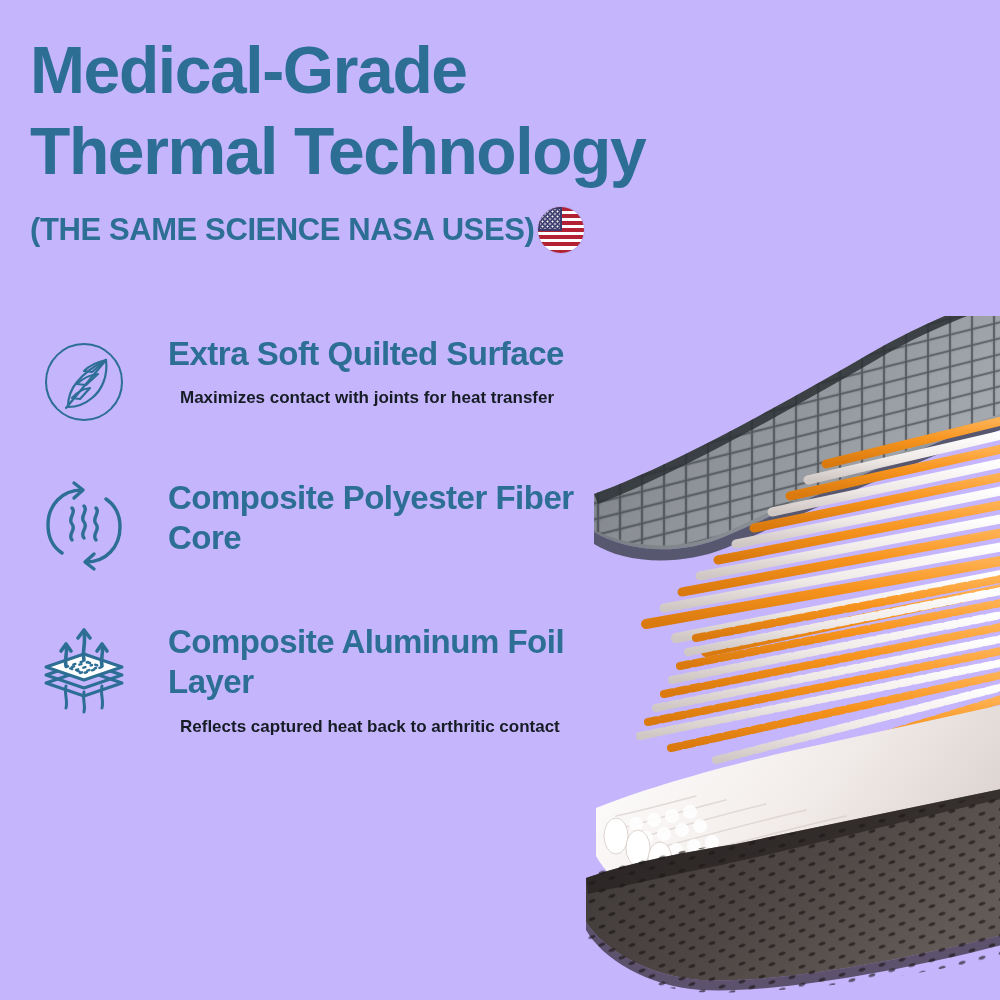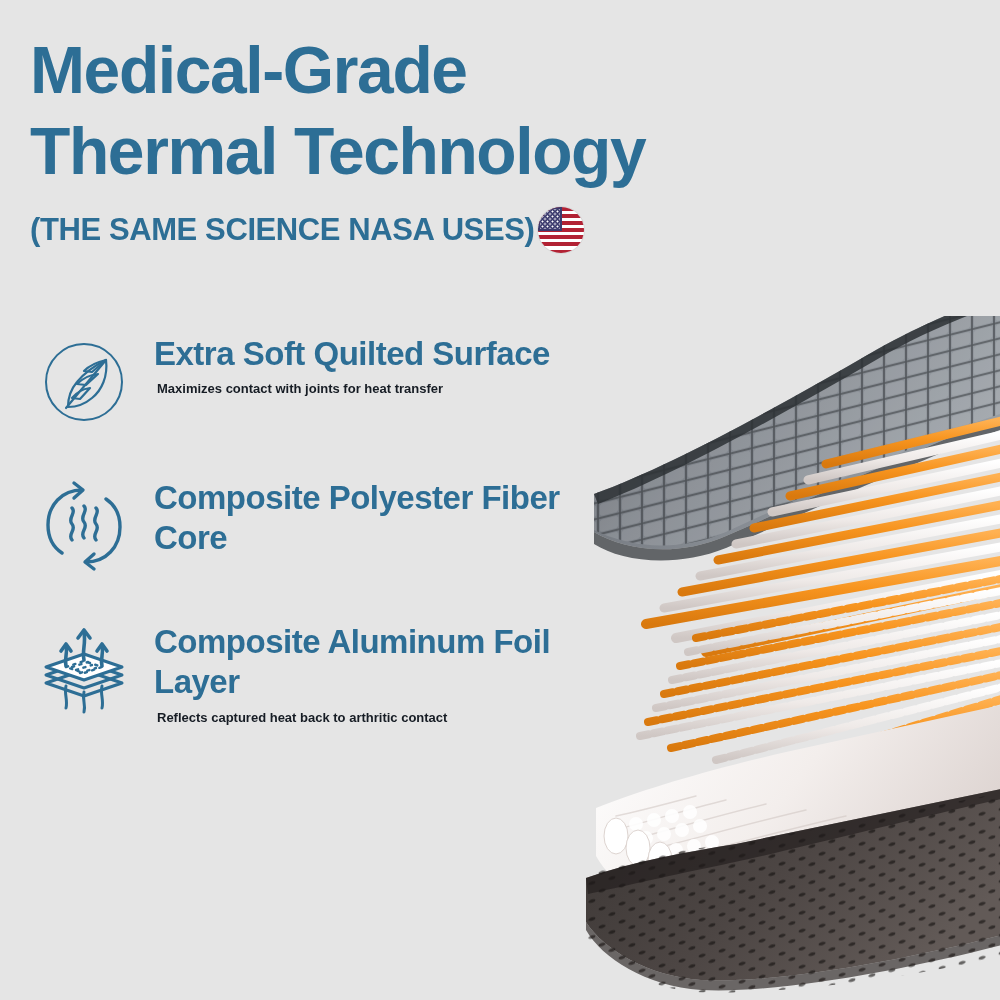--- a/index.html
+++ b/index.html
@@ -9,21 +9,21 @@
     background: #ffffff;
   }
   body {
     font-family: "Liberation Sans", sans-serif;
     -webkit-font-smoothing: antialiased;
   }
   #page {
     position: relative;
     width: 1000px;
     height: 1000px;
-    background: #e5e5e5;
+    background: #c4b5fd;
     overflow: hidden;
   }
 
   
   .header {
     position: absolute;
     left: 30px;
     top: 30px;
     width: 760px;
   }
@@ -89,21 +89,21 @@
   
   .features {
     position: absolute;
     left: 36px;
     top: 330px;
     width: 560px;
   }
   .feature {
     display: flex;
     align-items: flex-start;
-    gap: 22px;
+    gap: 36px;
     margin-bottom: 44px;
   }
   .feature-icon {
     flex: 0 0 auto;
     width: 96px;
     height: 96px;
     display: flex;
     align-items: center;
     justify-content: center;
     margin-top: 4px;
@@ -112,24 +112,24 @@
   .feature-title {
     color: #2d6e95;
     font-size: 33px;
     font-weight: 700;
     line-height: 1.22;
     letter-spacing: -0.5px;
     margin: 0 0 6px 0;
   }
   .feature-desc {
     color: #161c24;
-    font-size: 13px;
+    font-size: 17px;
     font-weight: 700;
     line-height: 1.42;
-    margin: 3px;
+    margin: 12px;
     max-width: 400px;
   }
 
   
   .product {
     position: absolute;
     right: -6px;
     top: 316px;
     width: 430px;
     height: 680px;

